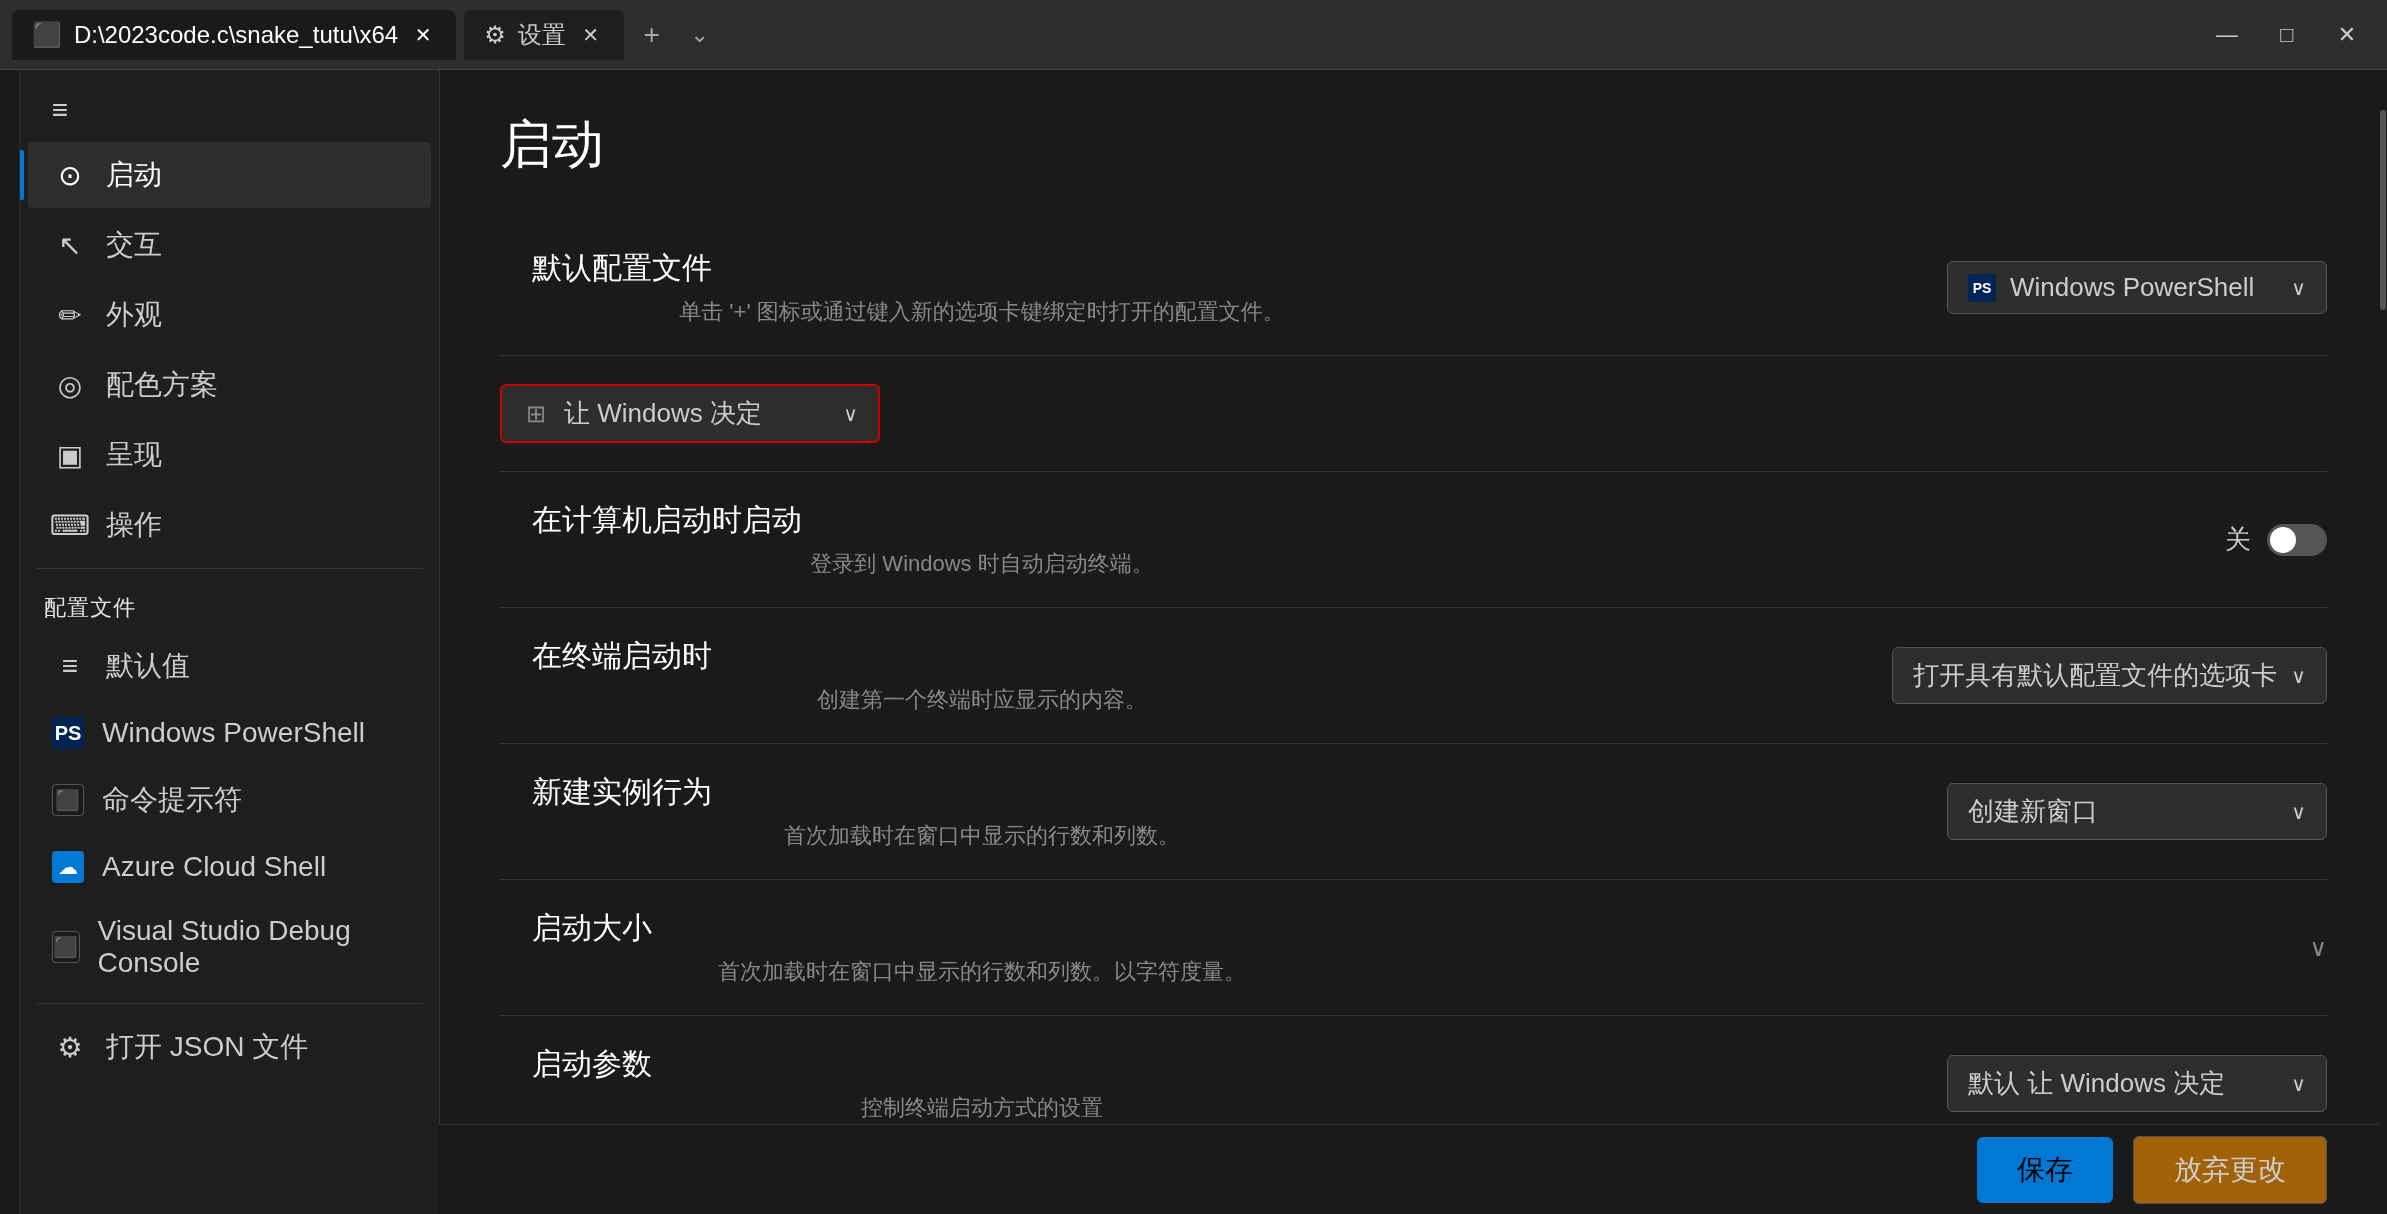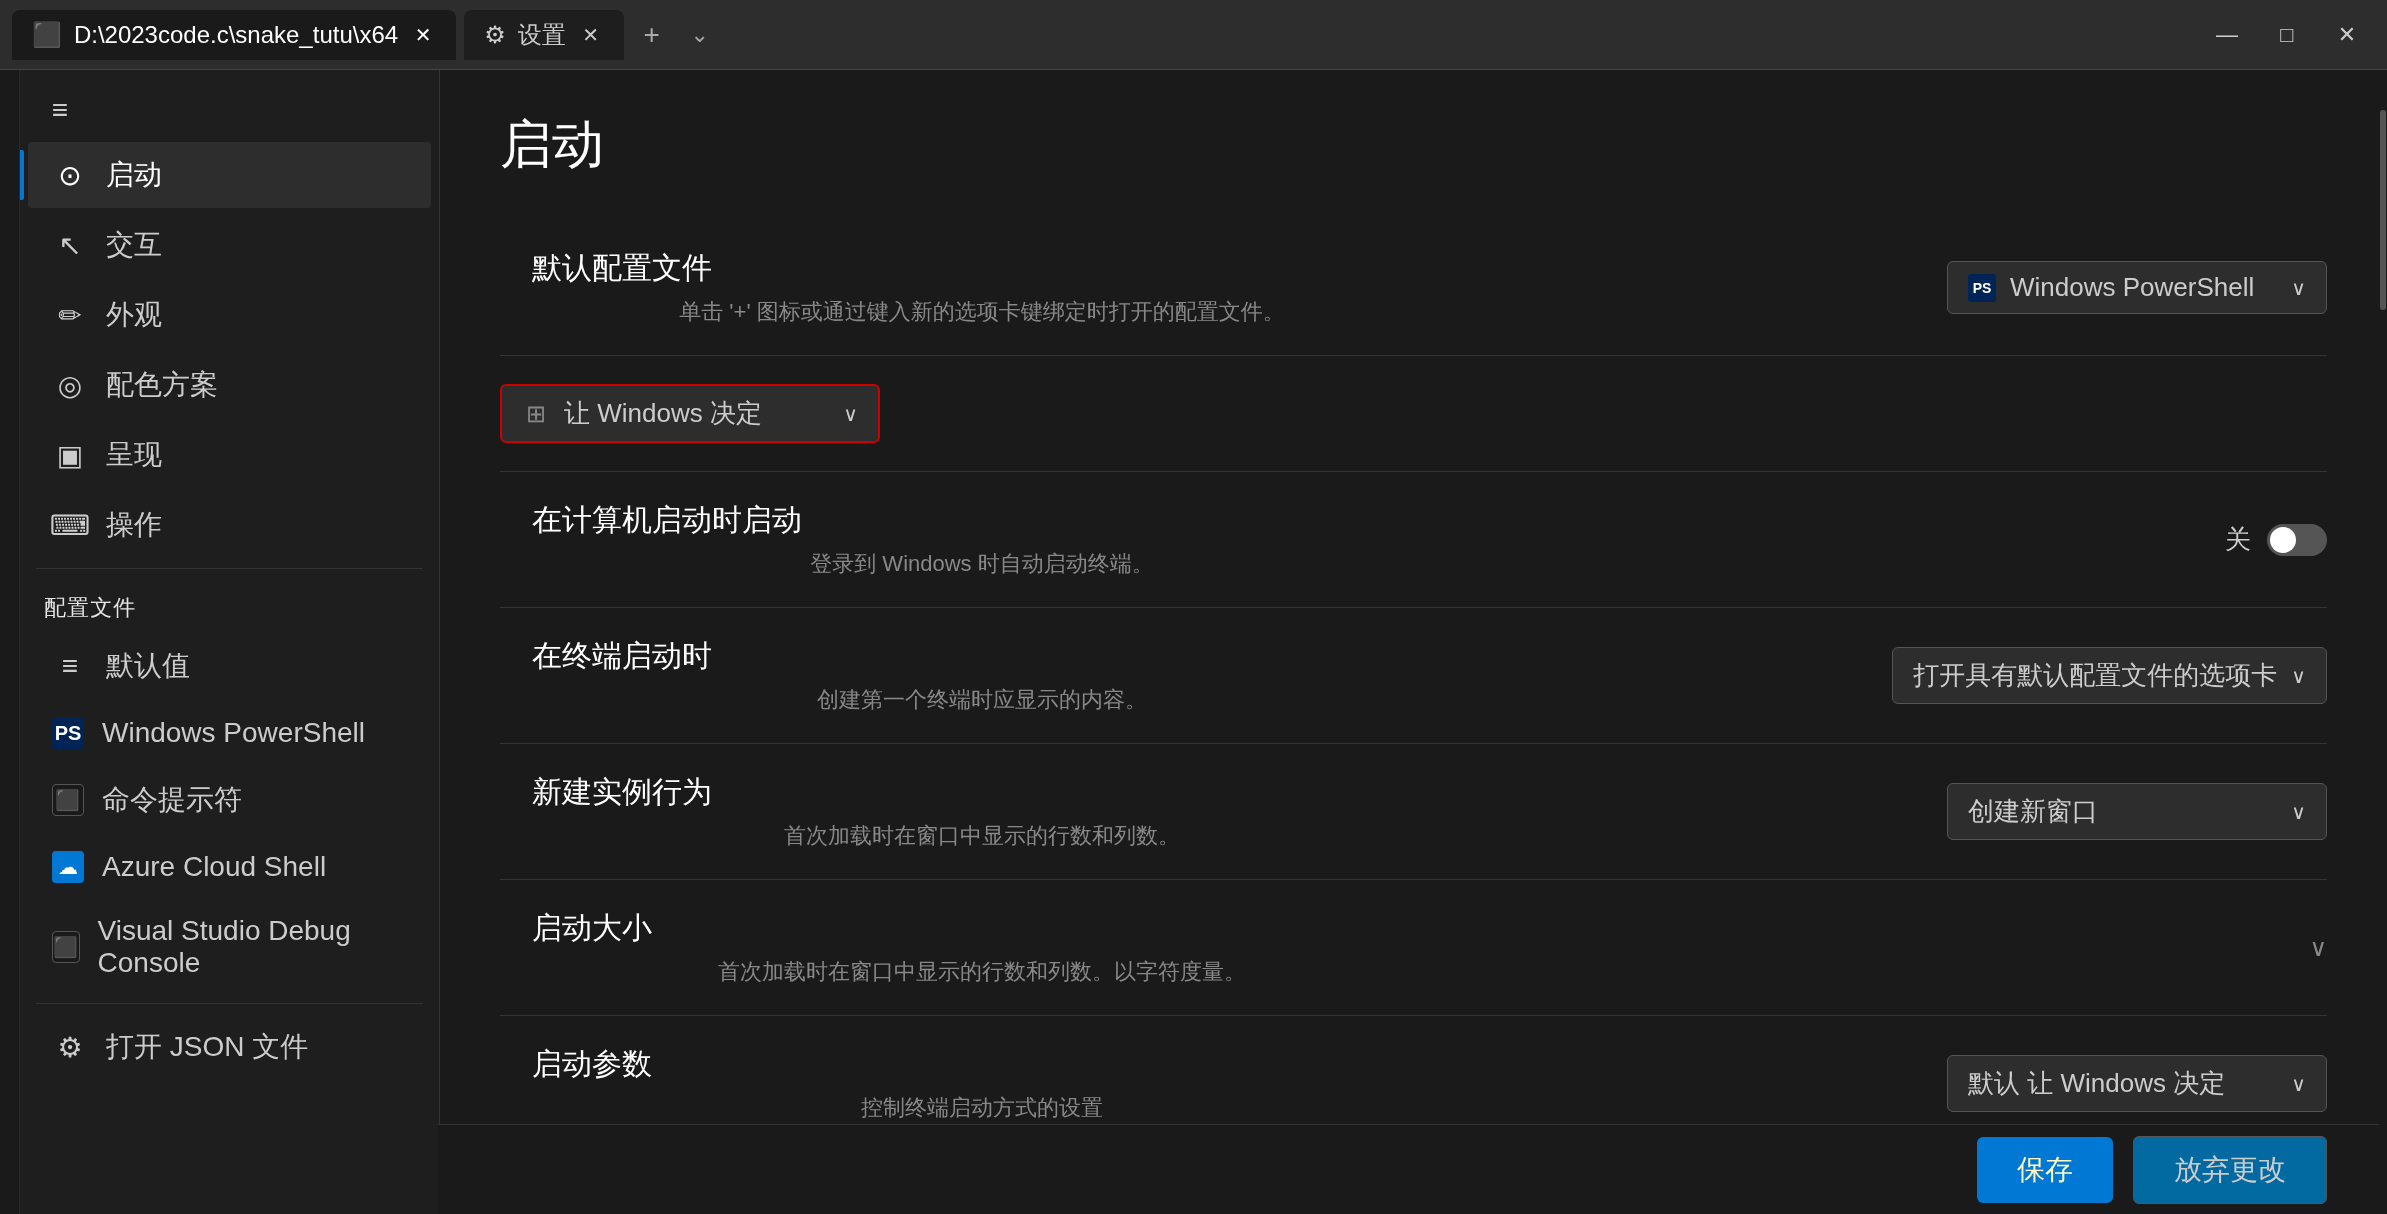--- a/index.html
+++ b/index.html
@@ -338,30 +338,30 @@
       border-top: 1px solid #333;
       display: flex;
       align-items: center;
       justify-content: flex-end;
       padding: 0 60px;
       gap: 20px;
     }
 
     .btn-save {
       background: #0078d4;
-      color: #fef9c3;
+      color: #000000;
       border: none;
       border-radius: 6px;
       padding: 14px 40px;
       font-size: 28px;
       cursor: pointer;
     }
 
     .btn-discard {
-      background: #0369a1;
+      background: #a16207;
       color: #ccc;
       border: 1px solid #555;
       border-radius: 6px;
       padding: 14px 40px;
       font-size: 28px;
       cursor: pointer;
     }
 
     
     .left-thin {

